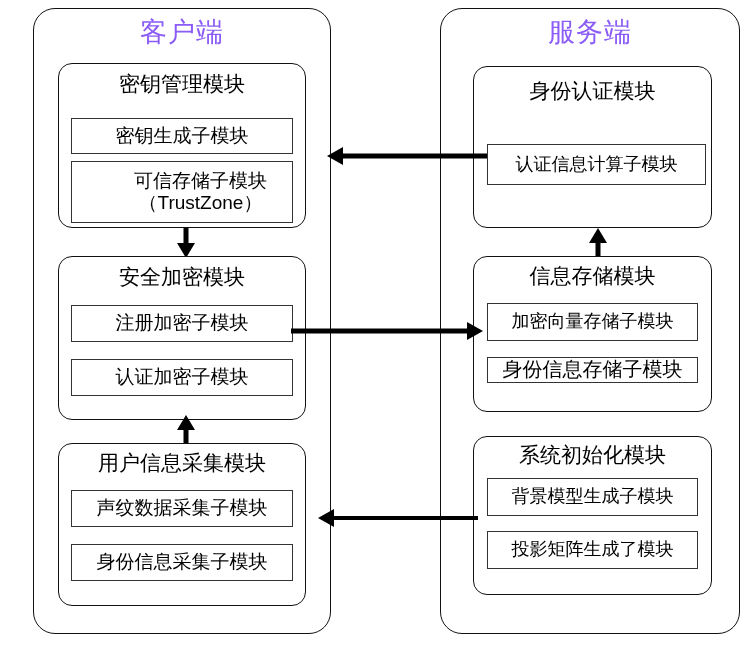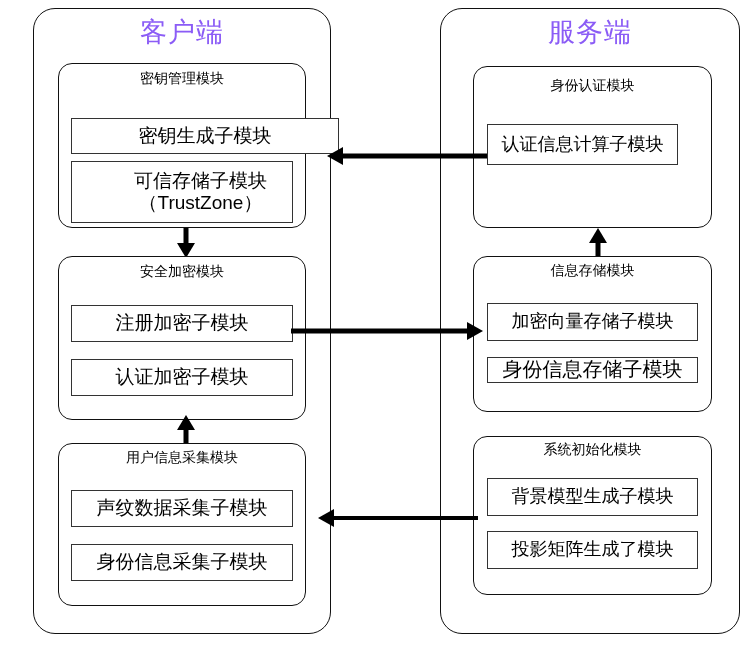--- a/index.html
+++ b/index.html
@@ -42,21 +42,21 @@
     border-radius: 14px;
     background: #ffffff;
     box-sizing: border-box;
   }
   .module-title {
     position: absolute;
     left: 0;
     right: 0;
     top: 6px;
     text-align: center;
-    font-size: 14px;
+    font-size: 21px;
     color: #000000;
     white-space: nowrap;
   }
 
   
   .submodule {
     position: absolute;
     border: 1px solid #333333;
     background: #ffffff;
     box-sizing: border-box;
@@ -130,21 +130,21 @@
 </head>
 <body>
 
 <div id="canvas">
 
   <div class="side-panel" style="left:33px; top:8px; width:298px; height:626px;"></div>
   <div class="side-title" style="left:33px; width:298px; top:14px;">客户端</div>
 
   <div class="module" style="left:58px; top:63px; width:248px; height:165px;"></div>
   <div class="module-title" style="left:58px; width:248px; top:70px;">密钥管理模块</div>
-  <div class="submodule" style="left:71px; top:118px; width:268px; height:36px;">
+  <div class="submodule" style="left:71px; top:118px; width:222px; height:36px;">
     <span>密钥生成子模块</span>
   </div>
   <div class="submodule" style="left:71px; top:161px; width:222px; height:62px;padding-left:37px;">
     <span>可信存储子模块</span>
     <span class="line2">（TrustZone）</span>
   </div>
 
   <div class="arrow-v" style="left:176px; top:228px; width:20px; height:30px;">
     <div class="shaft" style="top:0; height:17px;"></div>
     <div class="head head-down"></div>
@@ -171,21 +171,21 @@
   </div>
   <div class="submodule" style="left:71px; top:544px; width:222px; height:37px;text-align:right;">
     <span>身份信息采集子模块</span>
   </div>
 
   <div class="side-panel" style="left:440px; top:8px; width:300px; height:626px;"></div>
   <div class="side-title" style="left:440px; width:300px; top:14px;">服务端</div>
 
   <div class="module" style="left:473px; top:66px; width:239px; height:162px;"></div>
   <div class="module-title" style="left:473px; width:239px; top:77px;">身份认证模块</div>
-  <div class="submodule" style="left:487px; top:124px; width:191px; height:41px; font-size:18px;">
+  <div class="submodule" style="left:487px; top:144px; width:219px; height:41px; font-size:18px;">
     <span>认证信息计算子模块</span>
   </div>
 
   <div class="arrow-v" style="left:588px; top:228px; width:20px; height:30px;">
     <div class="shaft" style="top:13px; bottom:0;"></div>
     <div class="head head-up"></div>
   </div>
 
   <div class="module" style="left:473px; top:256px; width:239px; height:156px;"></div>
   <div class="module-title" style="left:473px; width:239px; top:262px;">信息存储模块</div>

